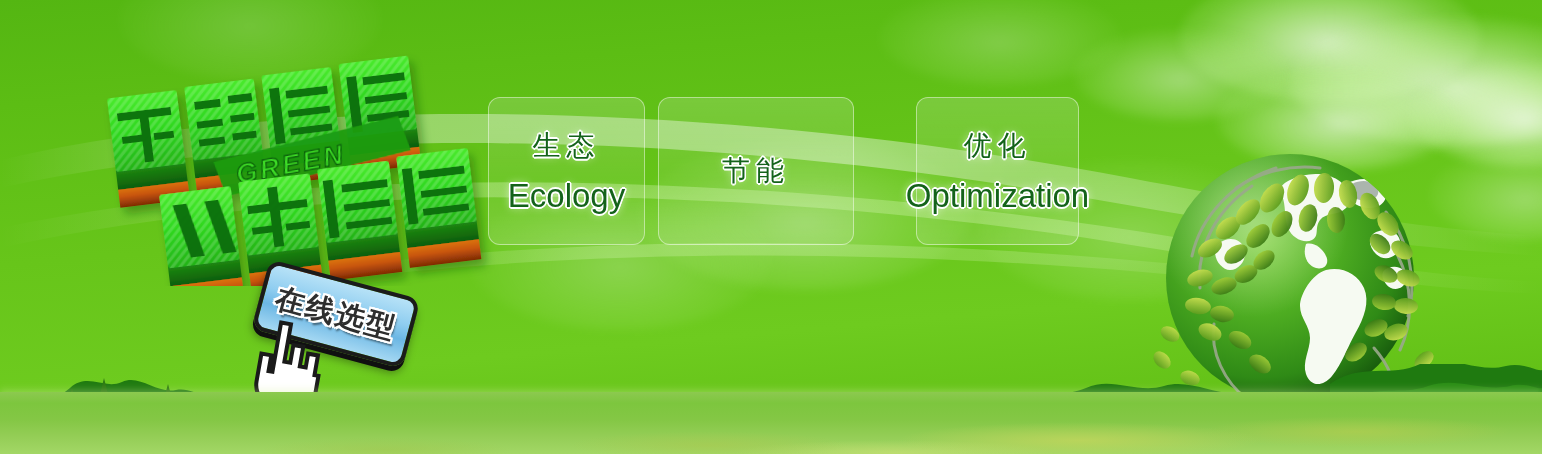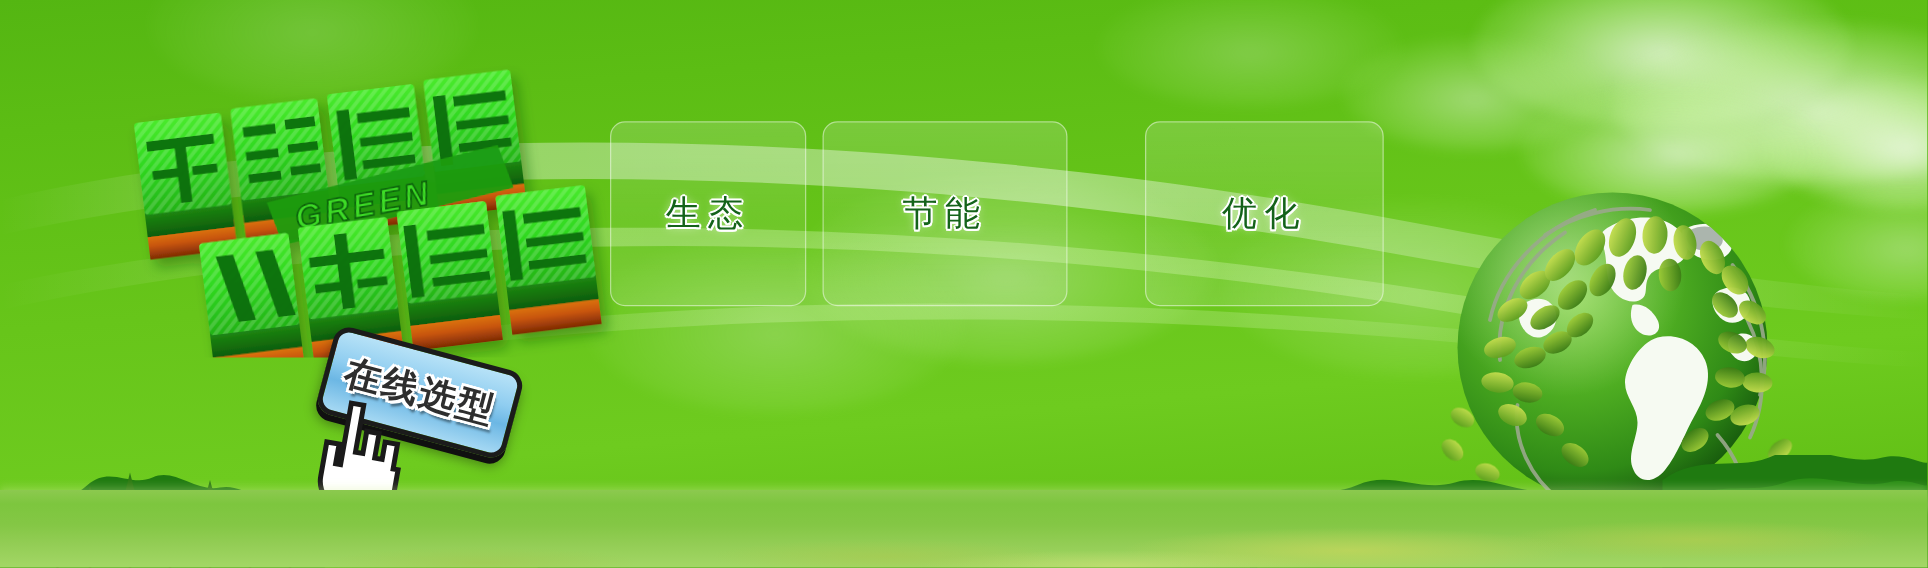--- a/index.html
+++ b/index.html
@@ -132,21 +132,21 @@
   .card-en {
     font-size:33px; font-weight:normal;
     color:#14631a;
     text-shadow:
       1.6px 0 0 #fff, -1.6px 0 0 #fff, 0 1.6px 0 #fff, 0 -1.6px 0 #fff,
       1.2px 1.2px 0 #fff, -1.2px 1.2px 0 #fff, 1.2px -1.2px 0 #fff, -1.2px -1.2px 0 #fff,
       0 0 9px rgba(255,255,255,.9);
   }
   .card-0 { left:0px;   width:157px; }
   .card-1 { left:170px; width:196px; }
-  .card-2 { left:428px; width:191px; }
+  .card-2 { left:428px; width:163px; }
 
   .subtitle {
     position:absolute; left:503px; top:260px;
     font-size:19px; color:#ffffff; letter-spacing:.2px;
     text-shadow:0 1px 3px rgba(40,90,10,.45);
     white-space:nowrap;
   }
 
   
   .globe-wrap {
@@ -311,26 +311,28 @@
     <div class="cta-label">在线选型</div>
   </div>
   <svg class="cursor-hand" viewBox="0 0 84 92">
     <path d="M30,6 L40,6 L40,44 L46,44 L46,26 L56,26 L56,46 L62,46 L62,32 L72,32 L72,52 L76,52 L76,70
              C76,82 66,90 54,90 L38,90 C26,90 16,80 16,68 L16,40 L26,40 L26,56 L30,56 Z" fill="#ffffff" stroke="#1a1a1a" stroke-width="4" stroke-linejoin="miter"></path>
   </svg>
 
   <div class="cards">
     <div class="card card-0">
       <div class="card-cn">生态</div>
+      <div class="card-en">Ecology</div>
     </div>
     <div class="card card-1">
       <div class="card-cn">节能</div>
     </div>
     <div class="card card-2">
       <div class="card-cn">优化</div>
+      <div class="card-en">Optimization</div>
     </div>
   </div>
 
 
   <svg class="globe-wrap" viewBox="0 0 300 300">
     <defs>
       <radialGradient id="sphG" cx="38%" cy="34%" r="72%">
         <stop offset="0%" stop-color="#7ed13c"></stop>
         <stop offset="42%" stop-color="#4fae22"></stop>
         <stop offset="78%" stop-color="#2f8a16"></stop>

